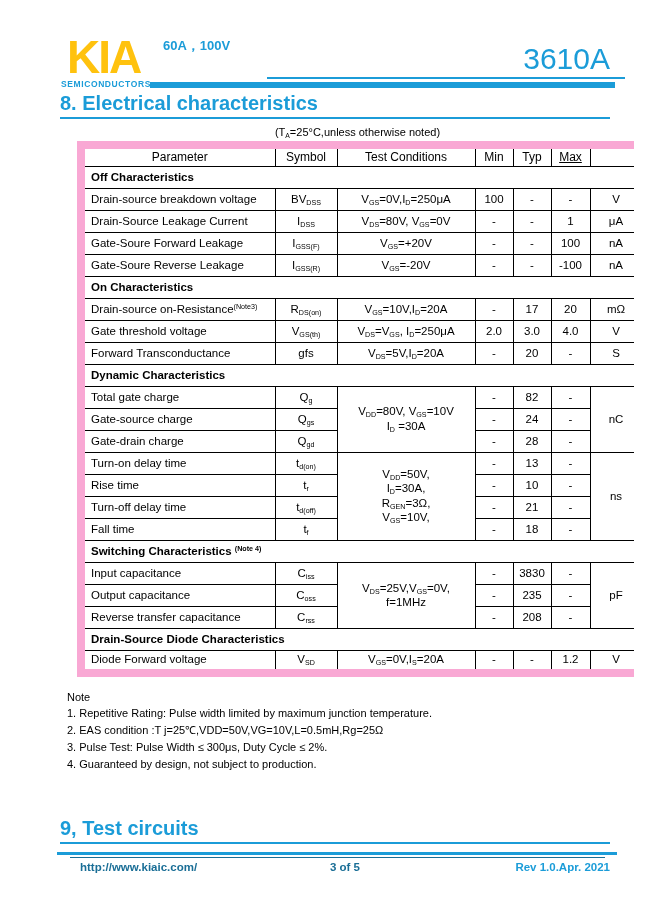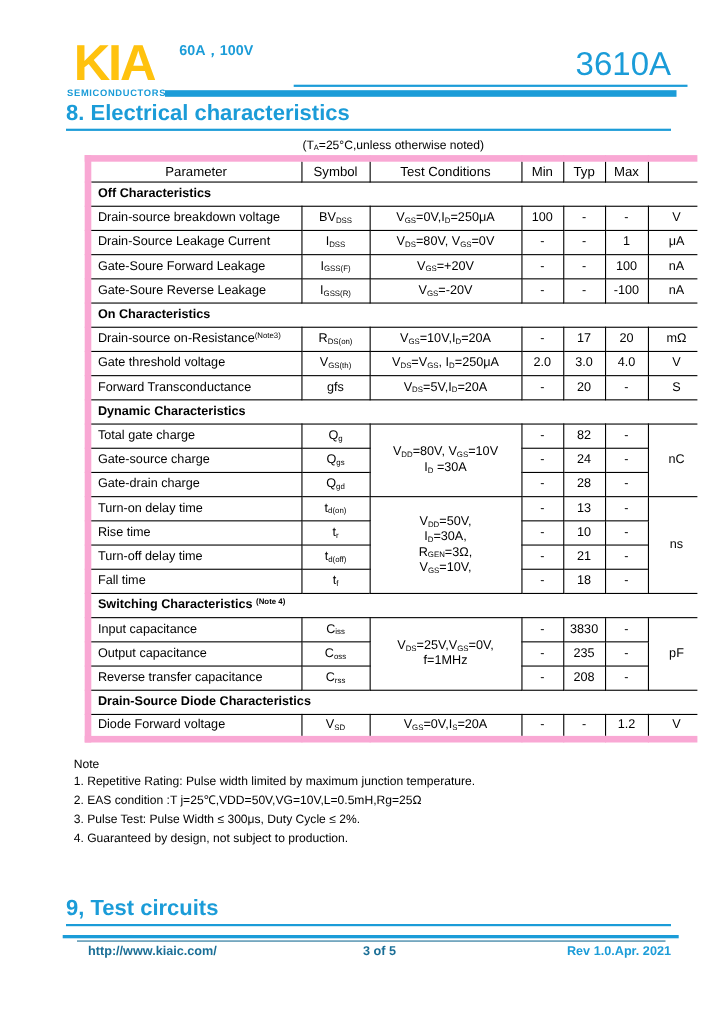--- a/index.html
+++ b/index.html
@@ -36,21 +36,21 @@
   .sec-heading {
     margin:1px 24px 0 45px;
     font-size:20px; font-weight:bold; color:var(--brand-blue,#1b9cd8);
     border-bottom:2px solid var(--brand-blue,#1b9cd8);
     padding-bottom:2px;
   }
   
   .ta-note { width:561px; margin:7px 0 2px 62px; text-align:center; font-size:11px; }
   table.echar {
     margin-left:62px; width:561px; table-layout:fixed;
-    border-collapse:collapse; border:6px solid #f9a8d4;
+    border-collapse:collapse; border:8px solid #f9a8d4;
     font-size:11.5px;
   }
   table.echar th, table.echar td {
     border:1px solid #000; height:22px; padding:0 3px;
     text-align:center; vertical-align:middle; line-height:1.2;
     overflow:hidden; white-space:nowrap;
   }
   table.echar th { font-weight:normal; font-size:12px; border-bottom:1.5px solid #000; }
   table.echar td.param { text-align:left; padding-left:6px; }
   table.echar tr.section td {
@@ -95,21 +95,21 @@
   <div class="ta-note">(T<sub>A</sub>=25°C,unless otherwise noted)</div>
 
   <table class="echar">
     <thead>
         <tr>
           <th style="width: 194px;">Parameter</th>
           <th style="width: 62px;">Symbol</th>
           <th style="width: 138px;">Test Conditions</th>
           <th style="width: 38px;">Min</th>
           <th style="width: 38px;">Typ</th>
-          <th style="width: 39px;">Max</th>
+          <th style="width: 39px; text-decoration: underline;">Max</th>
           <th style="width: 52px; padding-left: 48px;">Units</th>
         </tr>
       </thead>
     <tbody>
         <tr class="section">
           <td colspan="7">Off Characteristics</td>
         </tr>
         <tr>
           <td class="param">Drain-source breakdown voltage</td>
           <td class="symbol">BV<sub>DSS</sub></td>

